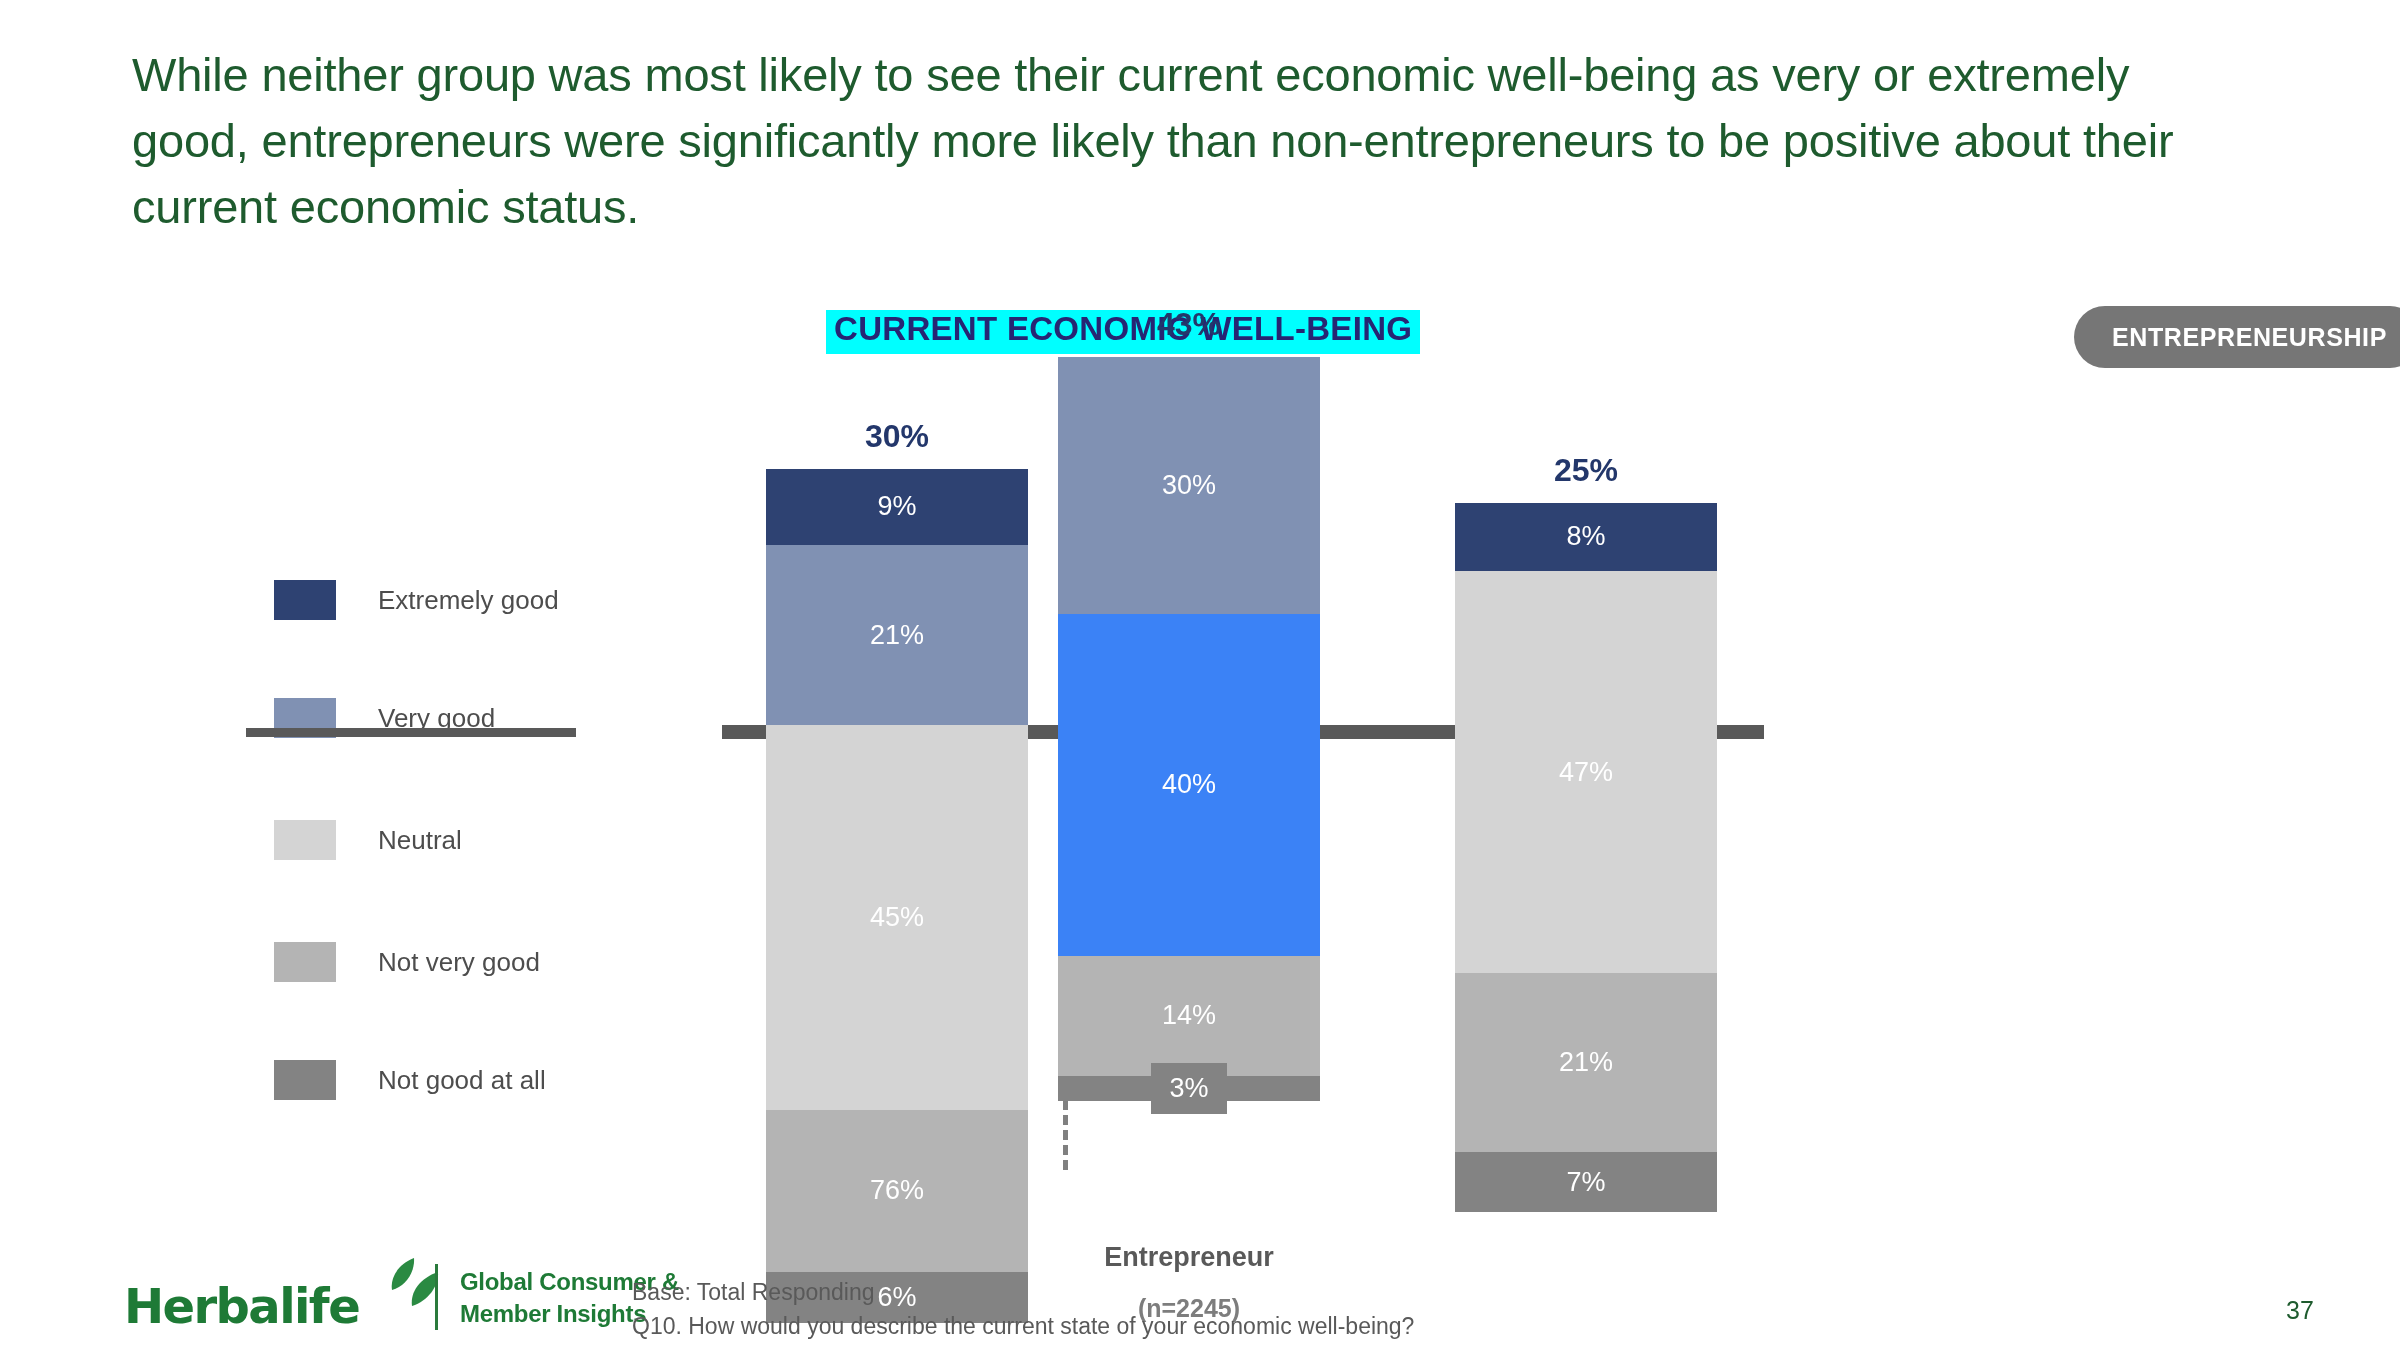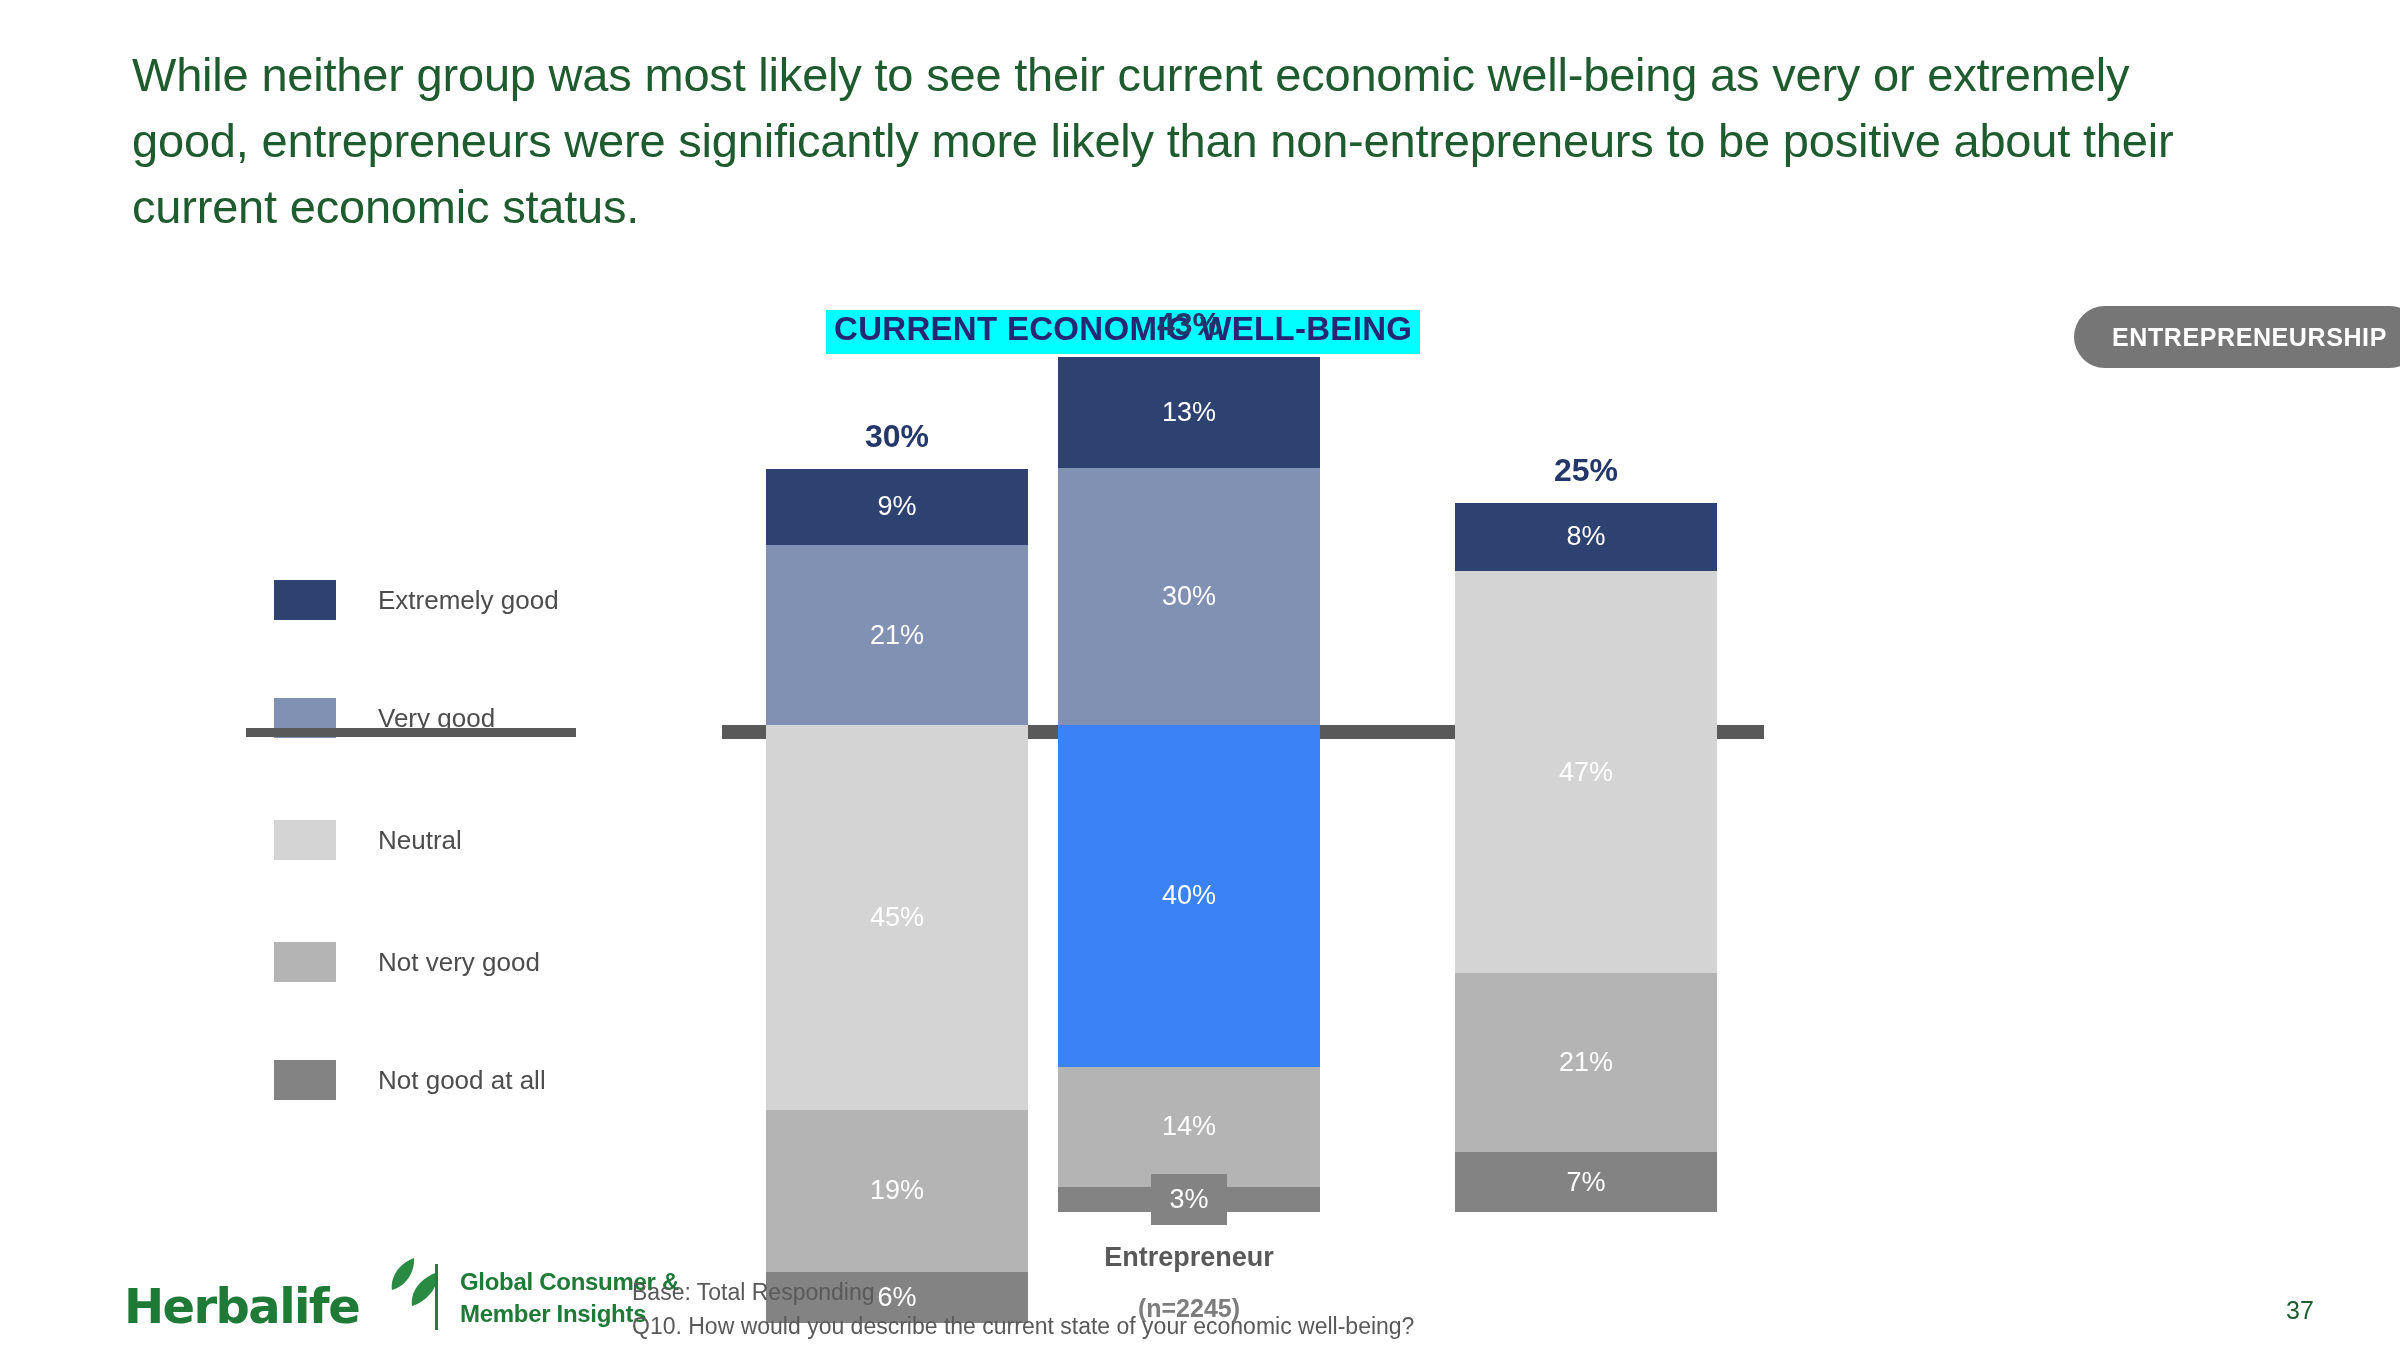--- a/index.html
+++ b/index.html
@@ -281,35 +281,32 @@
         <div class="seg" style="height: 76.95px; background: rgb(46, 66, 114);">
           <span class="seg-label">9%</span>
         </div>
         <div class="seg" style="height: 179.55px; background: rgb(128, 145, 179);">
           <span class="seg-label">21%</span>
         </div>
         <div class="seg" style="height: 384.75px; background: rgb(212, 212, 212);">
           <span class="seg-label">45%</span>
         </div>
         <div class="seg" style="height: 162.45px; background: rgb(180, 180, 180);">
-          <span class="seg-label">19%</span>
+          <span class="seg-label">76%</span>
         </div>
         <div class="seg" style="height: 51.3px; background: rgb(131, 131, 131);">
           <span class="seg-label">6%</span>
         </div>
       </div>
 
   </div>
 
   <div class="bar-group" id="bargroup1" style="left: 1058px; top: 357.35px; width: 262px; height: 855px;">
     <div class="bar-total">43%</div>
     <div class="bar-stack" style="height: 855px;">
-        <div class="seg" style="height: 111.15px; background: rgb(46, 66, 114);">
-          <span class="seg-label">13%</span>
-        </div>
         <div class="seg" style="height: 256.5px; background: rgb(128, 145, 179);">
           <span class="seg-label">30%</span>
         </div>
         <div class="seg" style="height: 342px; background: #3b82f6;">
           <span class="seg-label">40%</span>
         </div>
         <div class="seg" style="height: 119.7px; background: rgb(180, 180, 180);">
           <span class="seg-label">14%</span>
         </div>
         <div class="seg tiny" style="height: 25.65px; background: rgb(131, 131, 131);">

